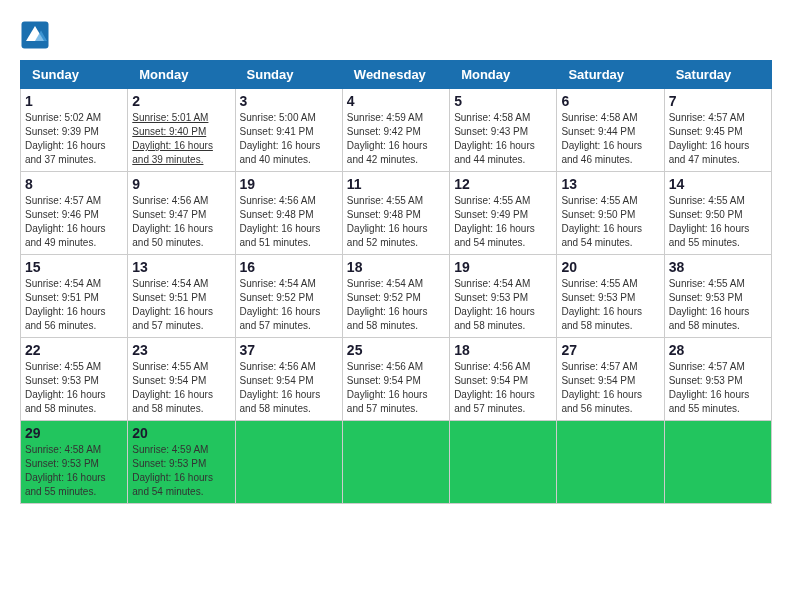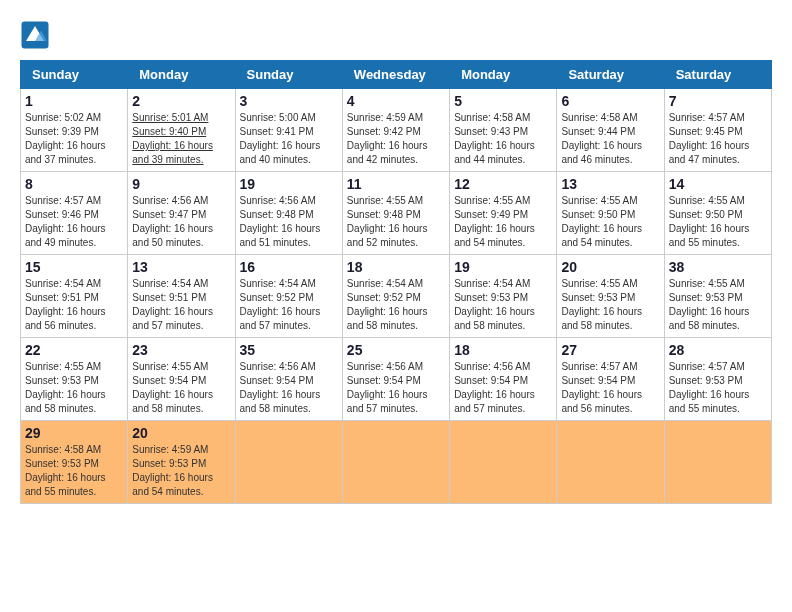--- a/index.html
+++ b/index.html
@@ -62,21 +62,21 @@
     }
     tbody td {
       border: 1px solid #ccc;
       vertical-align: top;
       padding: 4px;
       height: 80px;
       width: calc(100% / 7);
       background: #fff;
     }
     tbody tr:last-child td {
-      background: #fdba74;
+      background: #22c55e;
       margin-top: 28px;
     }
     .day-number {
       font-size: 14px;
       font-weight: bold;
       color: #1a1a2e;
       display: block;
       margin-bottom: 2px;
     }
     .day-info {
@@ -284,21 +284,21 @@
 and 58 minutes.</div>
         </td>
         <td>
           <span class="day-number">23</span>
           <div class="day-info" style="white-space: pre-line;">Sunrise: 4:55 AM
 Sunset: 9:54 PM
 Daylight: 16 hours
 and 58 minutes.</div>
         </td>
         <td>
-          <span class="day-number">35</span>
+          <span class="day-number">37</span>
           <div class="day-info" style="white-space: pre-line;">Sunrise: 4:56 AM
 Sunset: 9:54 PM
 Daylight: 16 hours
 and 58 minutes.</div>
         </td>
         <td>
           <span class="day-number">25</span>
           <div class="day-info" style="white-space: pre-line;">Sunrise: 4:56 AM
 Sunset: 9:54 PM
 Daylight: 16 hours

